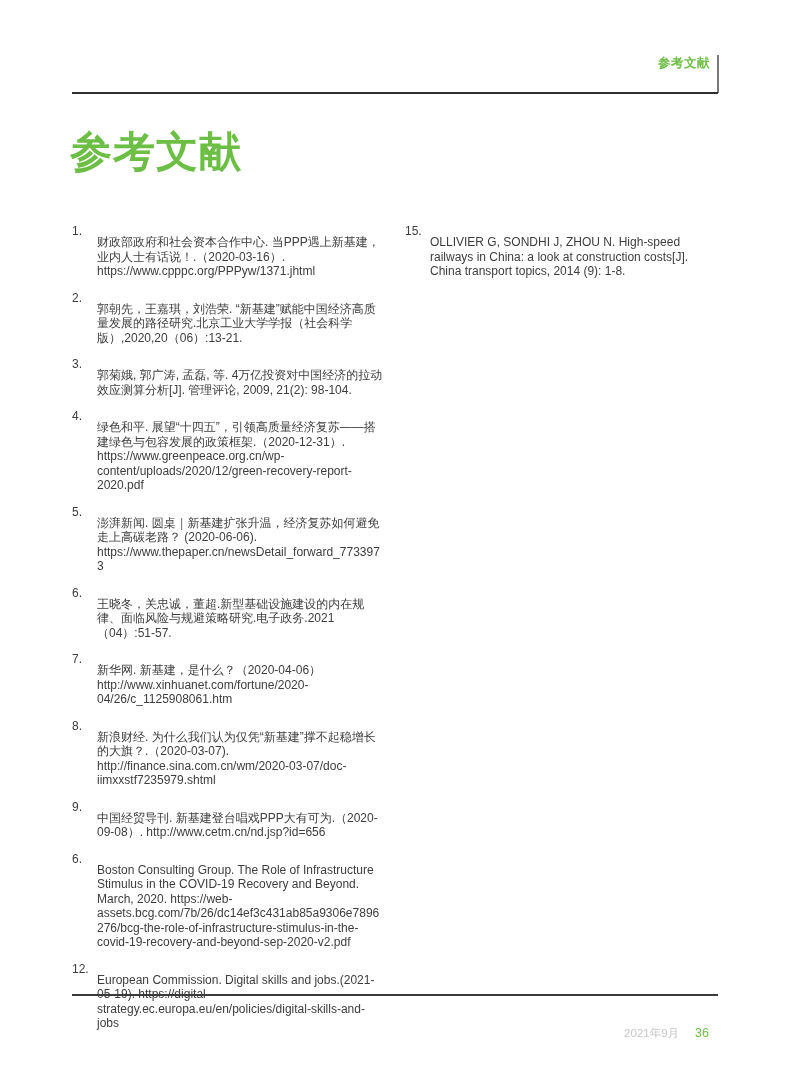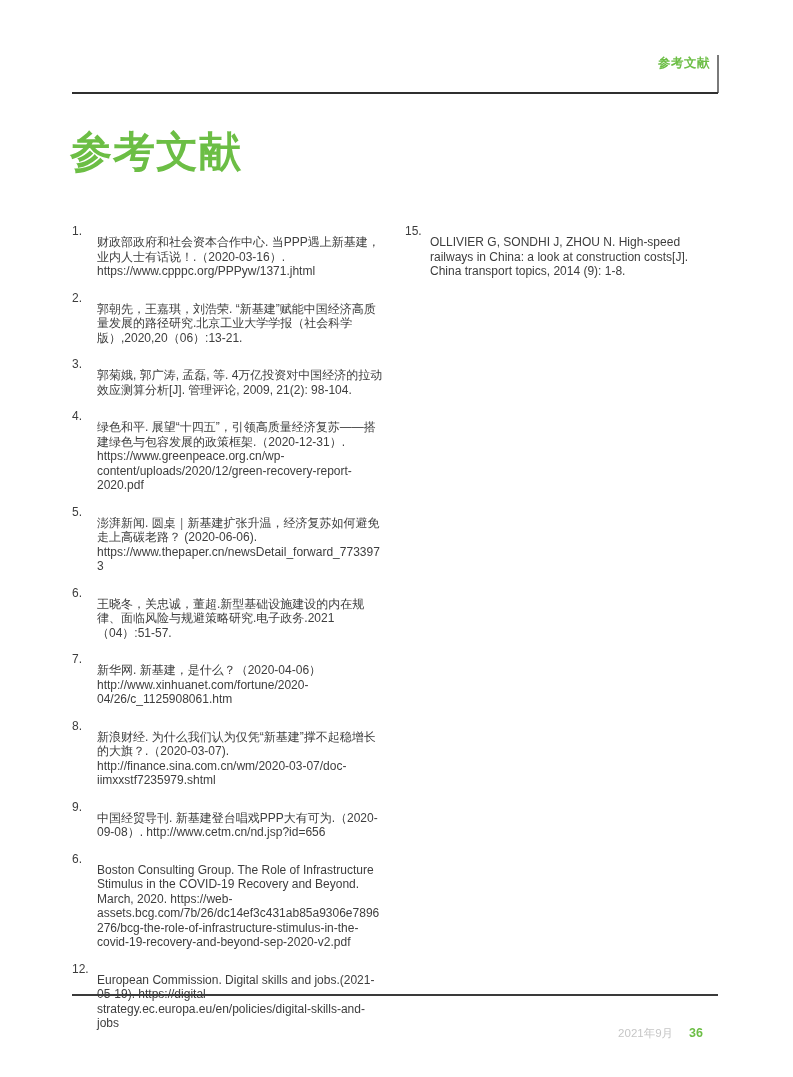--- a/index.html
+++ b/index.html
@@ -47,28 +47,28 @@
   .ref-text{
     flex:1;
     word-break:break-word;overflow-wrap:anywhere;margin-top:11px;
   }
   
   .footer-hline{
     position:absolute;left:72px;top:994px;width:646px;height:2px;
     background:#3a3a3a;
   }
   .footer-meta{
-    position:absolute;top:1026px;right:90px;
+    position:absolute;top:1026px;right:84px;
     display:flex;align-items:baseline;gap:16px;
   }
   .footer-date{
     font-size:11.5px;color:#c6c6c6;
   }
   .footer-page{
-    font-size:12.5px;font-weight:bold;color:#6cbe45;
+    font-size:12.5px;font-weight:normal;color:#6cbe45;
   }
 </style>
 </head>
 <body>
 
 <div class="page">
 
   <span class="running-header">参考文献</span>
   <div class="header-vline"></div>
   <div class="header-hline"></div>

